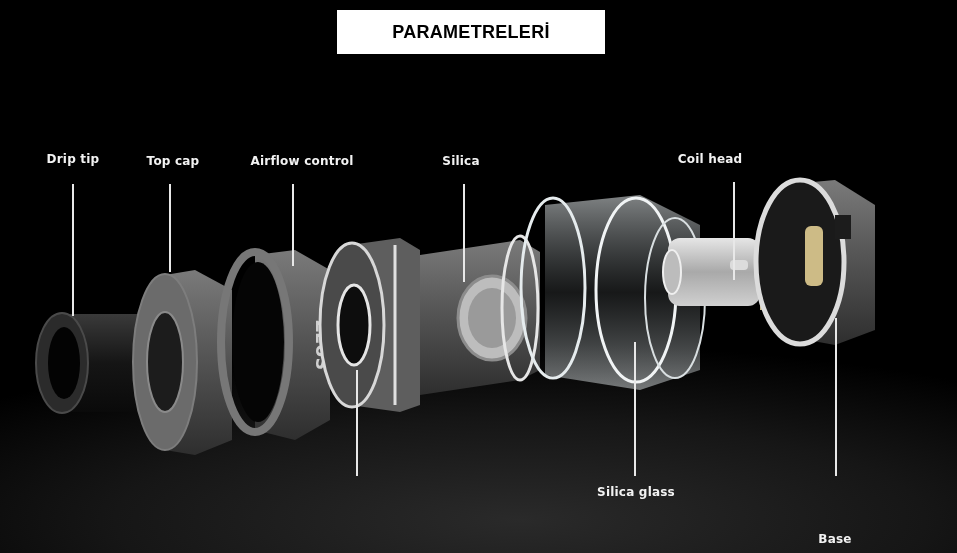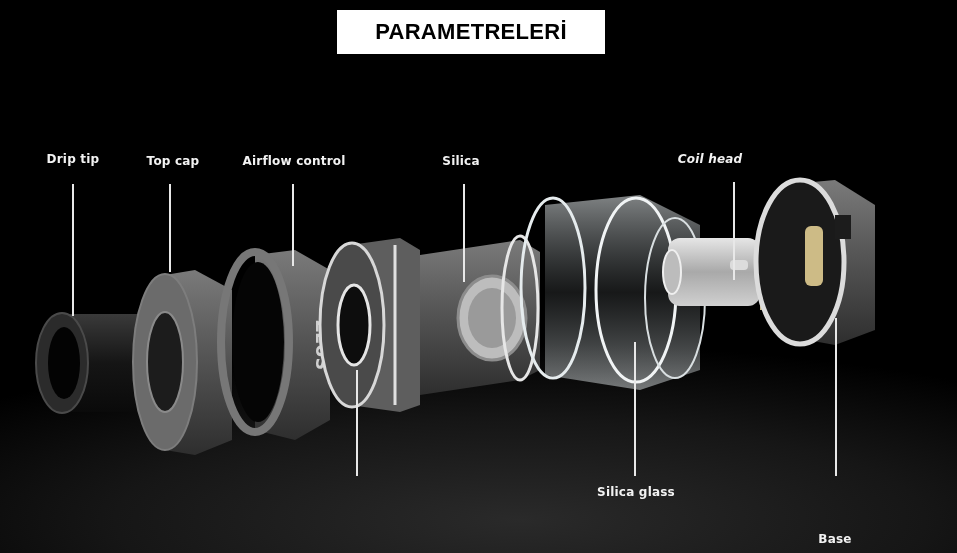--- a/index.html
+++ b/index.html
@@ -15,21 +15,21 @@
         #000;
       overflow: hidden;
     }
     .title-box {
       position: absolute; left: 337px; top: 10px; width: 268px; height: 44px;
       background: #fff;
       display: flex; align-items: center; justify-content: center;
     }
     .title-text {
       font-family: "Liberation Sans", sans-serif;
-      font-weight: 700; font-size: 22px; color: #000; letter-spacing: 0.3px;
+      font-weight: 700; font-size: 18px; color: #000; letter-spacing: 0.3px;
     }
     .label {
       position: absolute; color: #f2f2f2; font-weight: 700; font-size: 12px;
       white-space: nowrap; letter-spacing: 0.2px;
       transform: translateX(-50%);
     }
     .leader {
       position: absolute; width: 2px; background: #e8e8e8;
     }
     svg.parts { position: absolute; left: 0; top: 0; }
@@ -122,27 +122,27 @@
   <div class="title-box">
     <span class="title-text">PARAMETRELERİ</span>
   </div>
 
   <div class="label" style="left:73px; top:152px;">Drip tip</div>
   <div class="leader" style="left:72px; top:184px; height:132px;"></div>
 
   <div class="label" style="left:173px; top:154px;text-align:right;">Top cap</div>
   <div class="leader" style="left:169px; top:184px; height:88px;"></div>
 
-  <div class="label" style="left:294px; top:154px;">Airflow control</div>
+  <div class="label" style="left:302px; top:154px;">Airflow control</div>
   <div class="leader" style="left:292px; top:184px; height:82px;"></div>
 
   <div class="label" style="left:461px; top:154px;">Silica</div>
   <div class="leader" style="left:463px; top:184px; height:98px;"></div>
 
-  <div class="label" style="left:710px; top:152px;font-style:italic;">Coil head</div>
+  <div class="label" style="left:710px; top:152px;">Coil head</div>
   <div class="leader" style="left:733px; top:182px; height:98px;"></div>
 
   <div class="leader" style="left:356px; top:370px; height:106px;"></div>
 
   <div class="leader" style="left:634px; top:342px; height:134px;"></div>
   <div class="label" style="left:636px; top:485px;">Silica glass</div>
 
   <div class="leader" style="left:835px; top:318px; height:158px;"></div>
   <div class="label" style="left:835px; top:485px;margin-top:47px;">Base</div>
 

